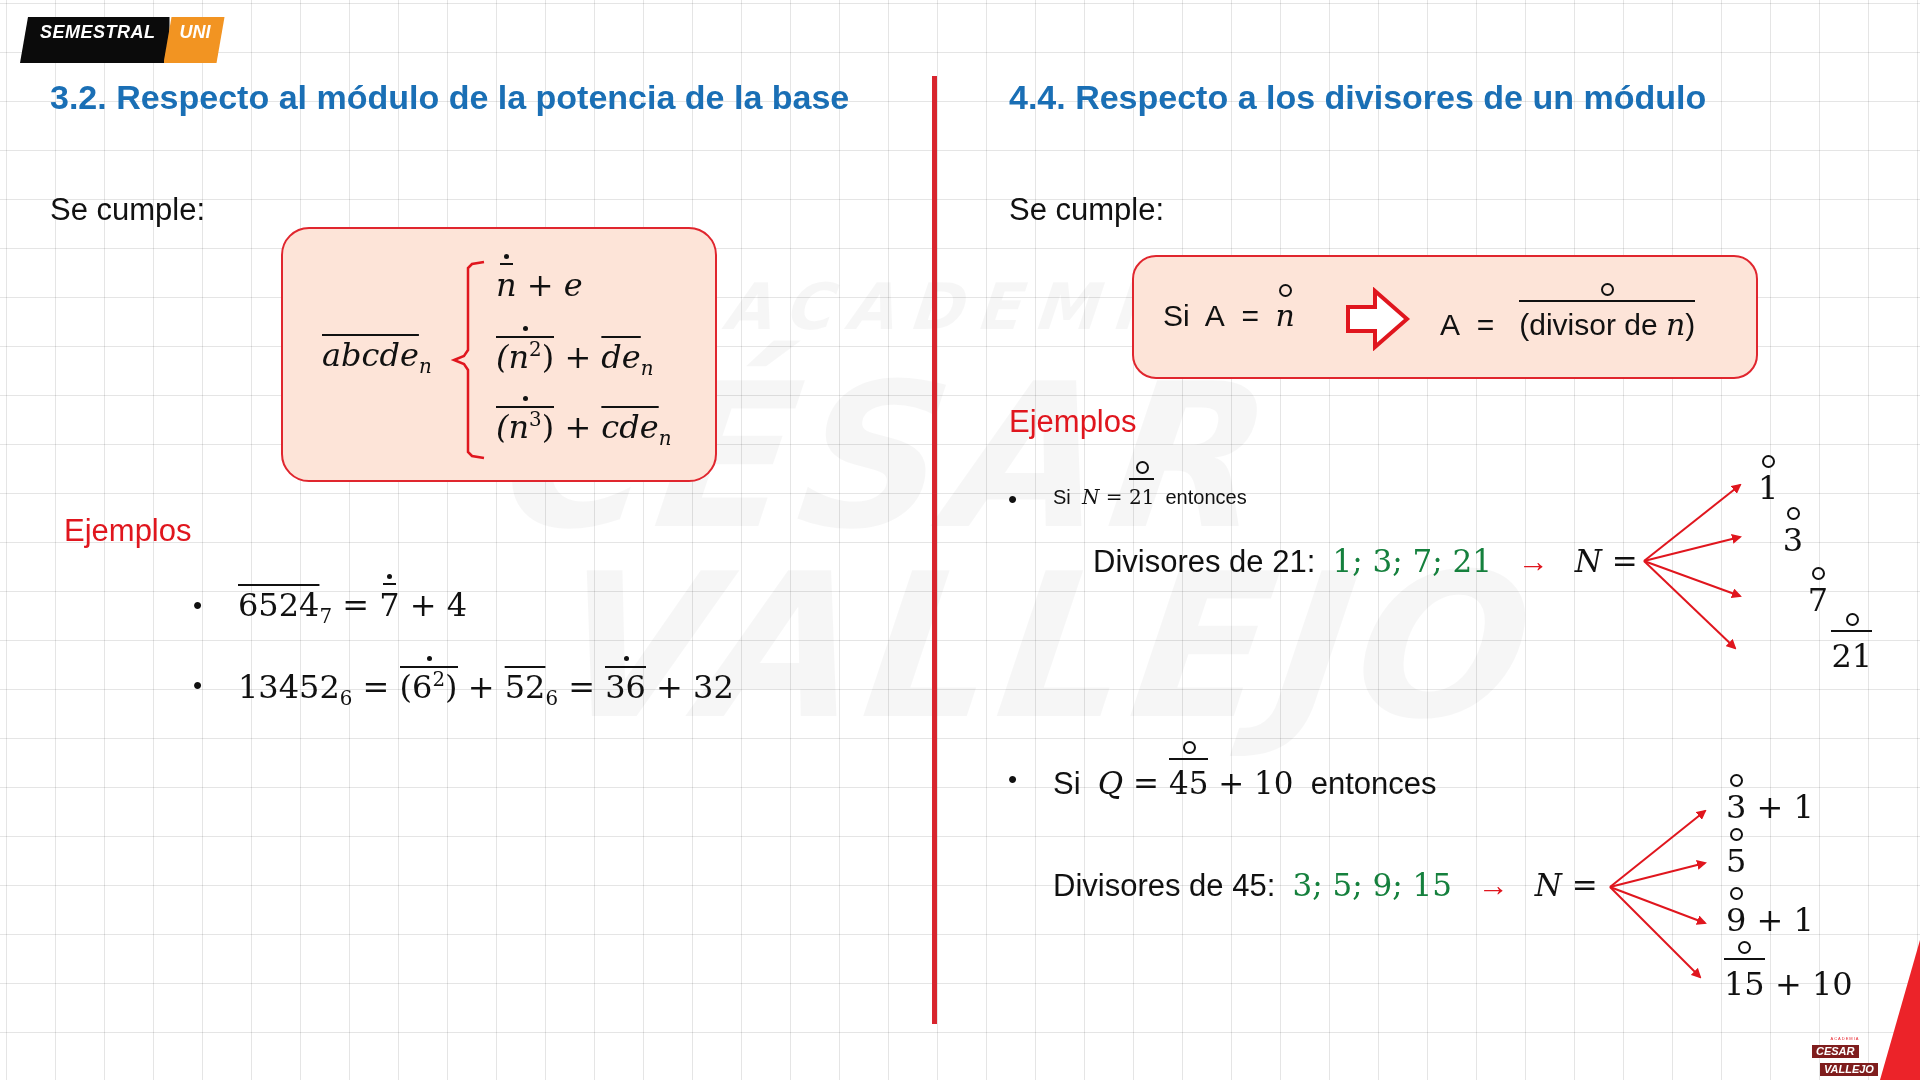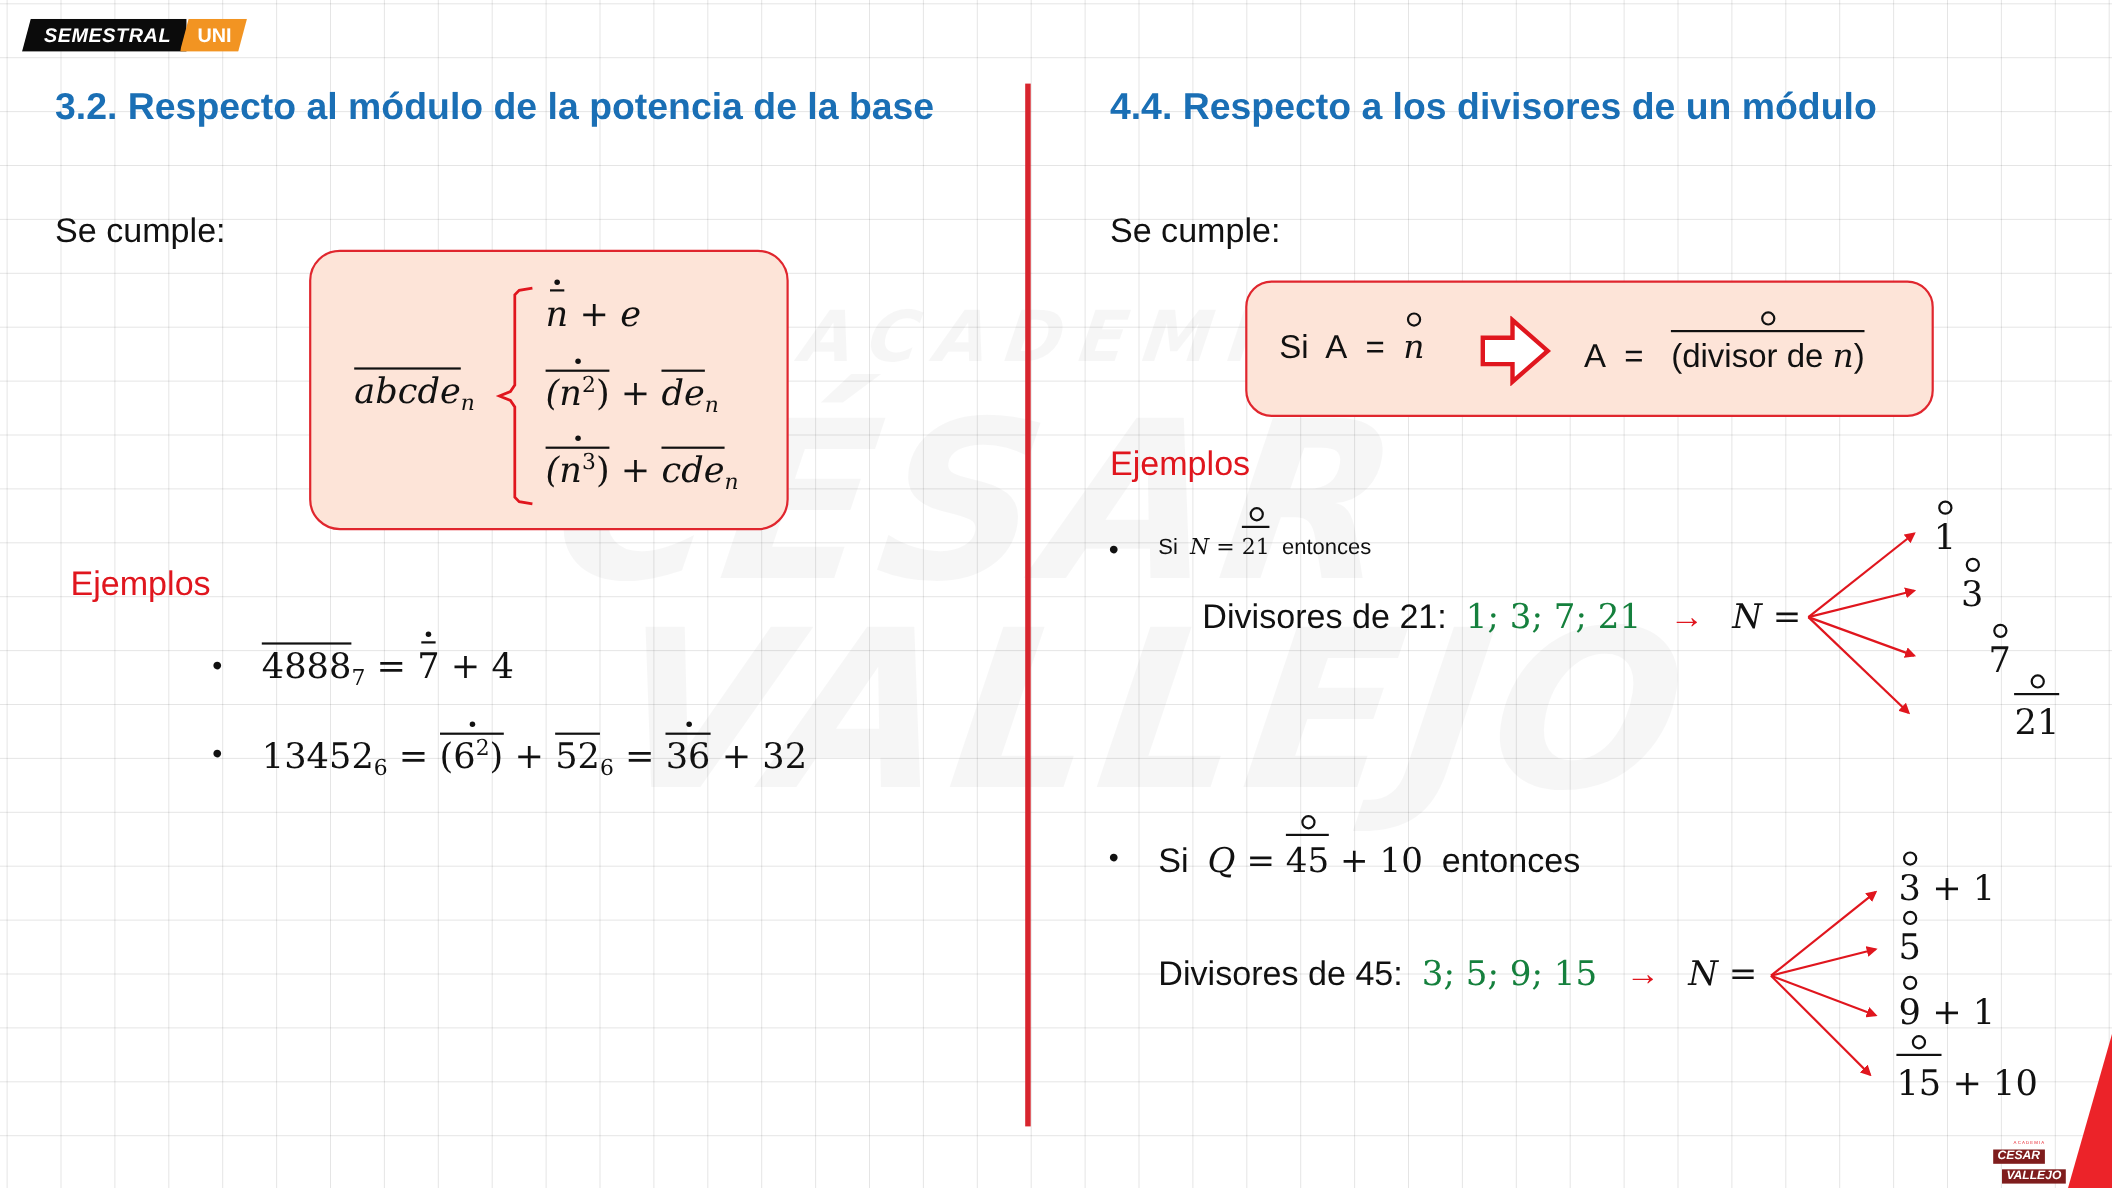--- a/index.html
+++ b/index.html
@@ -9,24 +9,24 @@
     background-image:
       linear-gradient(to right, rgba(0,0,0,0.10) 1px, transparent 1px),
       linear-gradient(to bottom, rgba(0,0,0,0.10) 1px, transparent 1px);
     background-size:49px 49px;background-position:6px 3px;}
   .watermark{position:absolute;left:460px;top:270px;width:1000px;height:480px;pointer-events:none;
     color:rgba(0,0,0,0.035);font-family:"DejaVu Sans",sans-serif;font-weight:bold;font-style:italic;
     transform:skewX(-8deg);}
   .watermark .wm1{position:absolute;left:240px;top:0;font-size:64px;letter-spacing:14px;}
   .watermark .wm2{position:absolute;left:40px;top:70px;font-size:200px;letter-spacing:6px;}
   .watermark .wm3{position:absolute;left:120px;top:260px;font-size:200px;letter-spacing:6px;}
-  .logo{position:absolute;left:20px;top:17px;height:30px;display:flex;}
+  .logo{position:absolute;left:20px;top:17px;height:46px;display:flex;}
   .logo .blk{background:#0b0b0b;color:#fff;font-weight:bold;font-style:italic;font-size:18px;
     padding:0 14px 0 20px;line-height:30px;clip-path:polygon(8px 0,100% 0,100% 100%,0 100%);letter-spacing:0.5px;}
-  .logo .org{background:#f29422;color:#fff;font-weight:bold;font-size:18px;
+  .logo .org{background:#f29422;color:#fff;font-weight:bold;font-style:italic;font-size:18px;
     padding:0 14px 0 16px;line-height:30px;clip-path:polygon(8px 0,100% 0,calc(100% - 8px) 100%,0 100%);margin-left:-6px;}
   .heading{position:absolute;top:78px;font-size:34px;font-weight:bold;color:#1a6fb5;white-space:nowrap;}
   .txt{position:absolute;font-size:31px;white-space:nowrap;}
   .red{color:#e0161e;}
   .divider{position:absolute;left:932px;top:76px;width:5px;height:948px;background:#d8252e;}
   .box{position:absolute;background:#fde4d8;border:2px solid #e0262e;border-radius:28px;}
   .math{font-family:"DejaVu Serif","Liberation Serif",serif;}
   .it{font-style:italic;}
   .ov{text-decoration:overline;text-decoration-thickness:2px;}
   .sub{font-size:0.62em;vertical-align:-0.35em;font-style:italic;}
@@ -91,21 +91,21 @@
   <span class="parenbar"><span class="it">(n</span><span class="sup">2</span><span>)</span></span><span> + </span><span class="it ov">de</span><span class="sub">n</span>
 </div>
 <div class="txt math" style="left:496px;top:406px;font-size:32px;">
   <span class="parenbar"><span class="it">(n</span><span class="sup">3</span><span>)</span></span><span> + </span><span class="it ov">cde</span><span class="sub">n</span>
 </div>
 
 <div class="txt red" style="left:64px;top:513px;">Ejemplos</div>
 
 <div class="bullet" style="left:193px;top:590px;">•</div>
 <div class="txt math" style="left:238px;top:586px;font-size:32px;">
-  <span class="ov">4888</span><span class="subn">7</span><span> = </span><span class="dotbar">7</span><span> + 4</span>
+  <span class="ov">6524</span><span class="subn">7</span><span> = </span><span class="dotbar">7</span><span> + 4</span>
 </div>
 
 <div class="bullet" style="left:193px;top:670px;">•</div>
 <div class="txt math" style="left:238px;top:666px;font-size:32px;">
   <span>13452</span><span class="subn">6</span><span> = </span><span class="parenbar"><span>(6</span><span class="sup">2</span><span>)</span></span><span> + </span><span class="ov">52</span><span class="subn">6</span><span> = </span><span class="parenbar">36</span><span> + 32</span>
 </div>
 
 
 <div class="divider"></div>
 

